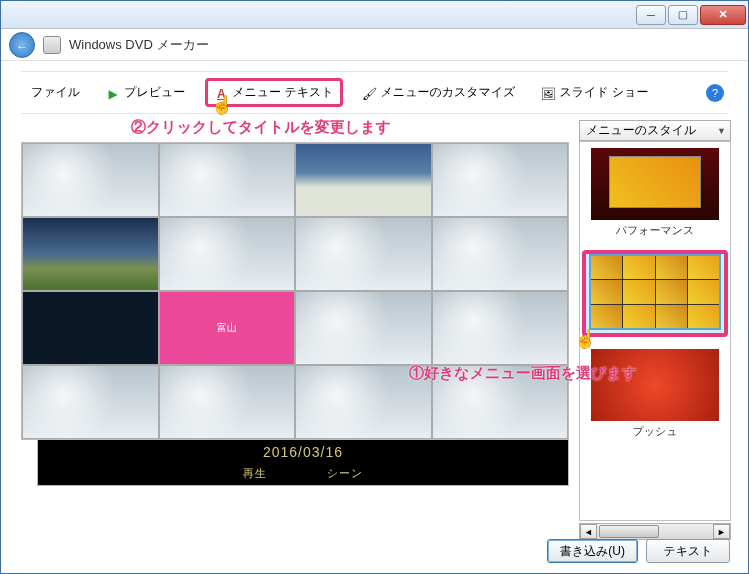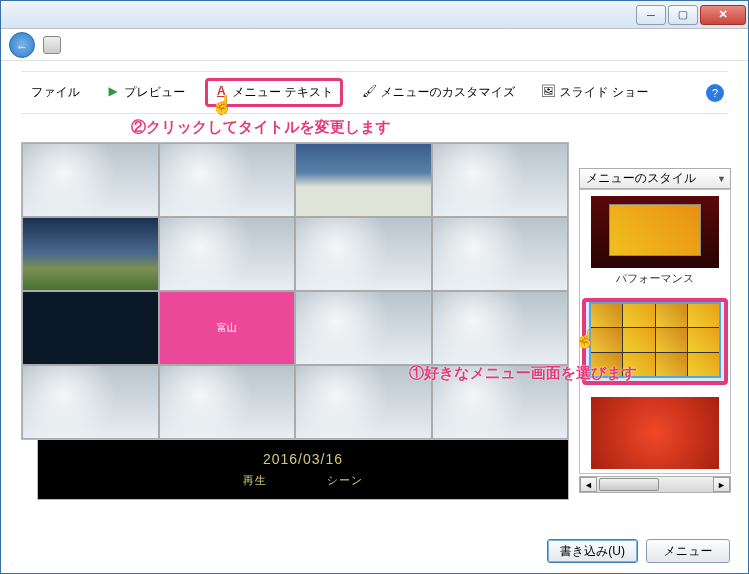--- a/index.html
+++ b/index.html
@@ -8,42 +8,42 @@
 .titlebar { height: 28px; background: linear-gradient(#eef4fb, #d6e4f4); border-bottom: 1px solid #c0c0c0; display: flex; align-items: center; justify-content: flex-end; padding: 0 2px; }
 .winbtn { width: 30px; height: 20px; margin-left: 2px; border: 1px solid #8a9cb0; border-radius: 3px; background: linear-gradient(#f7fbff,#d8e4f0); display: flex; align-items: center; justify-content: center; font-size: 11px; color: #335; cursor: pointer; }
 .winbtn.close { width: 46px; background: linear-gradient(#e98a82,#c9463c); border-color: #a03028; color: #fff; font-weight: bold; }
 .navbar { height: 32px; display: flex; align-items: center; padding: 0 8px; gap: 8px; border-bottom: 1px solid #e0e0e0; }
 .backbtn { width: 26px; height: 26px; border-radius: 50%; background: radial-gradient(#7db6e8,#2b7acb); border: 1px solid #2368a8; display: flex; align-items: center; justify-content: center; color: #fff; cursor: pointer; }
 .appicon { width: 18px; height: 18px; border: 1px solid #888; border-radius: 3px; background: linear-gradient(#eee,#ccc); }
 .apptitle { font-size: 13px; color: #333; }
 .content { padding: 10px 20px; }
 .heading { color: #0a5aa6; font-size: 15px; padding: 14px 10px 18px; }
 .toolbar { display: flex; align-items: center; gap: 14px; padding: 6px 4px; border-top: 1px solid #e4e4e4; border-bottom: 1px solid #e4e4e4; position: relative; }
-.tb-item { display: flex; align-items: flex-start; gap: 4px; cursor: pointer; padding: 3px 6px; }
+.tb-item { display: flex; align-items: flex-end; gap: 4px; cursor: pointer; padding: 3px 6px; }
 .tb-item.highlight { border: 3px solid #e4397a; border-radius: 4px; }
 .tb-icon { width: 14px; height: 14px; display: inline-flex; align-items: center; justify-content: center; }
 .help { margin-left: auto; width: 18px; height: 18px; border-radius: 50%; background: #2a7de0; color: #fff; display: flex; align-items: center; justify-content: center; font-size: 11px; cursor: pointer; }
 .workarea { display: flex; gap: 10px; margin-top: 6px; }
 .previewpane { position: relative; width: 548px; }
-.dropdown { width: 152px; height: 21px; border: 1px solid #abadb3; background: linear-gradient(#fff,#eaeaea); padding: 0 18px 0 6px; font-size: 12px; display: flex; align-items: center; position: relative; cursor: pointer; margin-left: auto; margin-top: 48px; }
+.dropdown { width: 152px; height: 21px; border: 1px solid #abadb3; background: linear-gradient(#fff,#eaeaea); padding: 0 18px 0 6px; font-size: 12px; display: flex; align-items: center; position: relative; cursor: pointer; margin-left: auto; }
 .dd-arrow { position: absolute; right: 4px; font-size: 9px; color: #555; }
 .annot { position: absolute; color: #e4397a; font-size: 15px; font-weight: bold; text-shadow: 0 0 2px #fff; z-index: 10; }
 .cursor { position: absolute; font-size: 18px; z-index: 11; }
 .grid { width: 548px; height: 298px; display: grid; grid-template-columns: repeat(4,1fr); grid-template-rows: repeat(4,1fr); border: 1px solid #bbb; }
 .cell { border: 1px solid #aaa; background: #d8e0e4; overflow: hidden; position: relative; }
 .cell.snow { background: linear-gradient(180deg,#b8c4cc 0%,#e8eef2 100%); }
 .cell.snow::after { content:""; position:absolute; inset:0; background: radial-gradient(circle at 30% 40%, rgba(255,255,255,.8), transparent 50%); }
 .cell.mountain { background: linear-gradient(180deg,#3a5f8f 0%,#5a7fa8 40%,#e0e4d8 60%); }
 .cell.sky { background: linear-gradient(180deg,#1a3050 0%,#4a6a90 50%,#7a9050 70%,#4a7030 100%); }
 .cell.dkblue { background:#0a1828; }
 .cell.title { background:#ec4899; color:#fff; display:flex; align-items:center; justify-content:center; font-size:10px; }
-.footer-strip { height: 60px; background:#000; color:#d4c878; display:flex; flex-direction:column; align-items:center; justify-content:center; font-size:14px; border:1px solid #bbb; border-top:none; letter-spacing:1px;margin-left:16px; }
+.footer-strip { height: 46px; background:#000; color:#d4c878; display:flex; flex-direction:column; align-items:center; justify-content:center; font-size:14px; border:1px solid #bbb; border-top:none; letter-spacing:1px;margin-left:16px; }
 .footer-strip .links { display:flex; gap:60px; font-size:11px; margin-top:6px; color:#d4c878; }
 .sidepane { width: 156px; }
-.style-list { border: 1px solid #c0c0c0; height: 285px; overflow: hidden; position: relative; padding: 4px 2px; font-family: Liberation Serif, serif; }
+.style-list { border: 1px solid #c0c0c0; height: 380px; overflow: hidden; position: relative; padding: 4px 2px; font-family: Liberation Serif, serif; }
 .style-item { text-align: center; margin-bottom: 10px; padding: 2px; }
 .style-item.selected { border: 4px solid #e4397a; border-radius: 4px; background: #d8ecff; }
 .style-item.selected .thumb-wrap { outline: 2px solid #5ba3e0; }
 .thumb-wrap { width: 128px; height: 72px; margin: 0 auto 3px; background:#333; position:relative; overflow:hidden; }
 .thumb-perf { background: linear-gradient(180deg,#5a0808,#2a0404); }
 .thumb-perf .inner { position:absolute; left:18px; top:8px; width:92px; height:52px; background:linear-gradient(45deg,#f0c020,#e89010); border:1px solid #888; }
 .thumb-wall { display:grid; grid-template-columns:repeat(4,1fr); grid-template-rows:repeat(3,1fr); gap:1px; background:#333; }
 .thumb-wall div { background:linear-gradient(45deg,#f0d030,#e8a018); }
 .thumb-wall div:nth-child(odd){ background:linear-gradient(45deg,#f0c838,#d08818); }
 .thumb-push { background: radial-gradient(circle at 50% 50%, #f04828, #a82010); }
@@ -63,20 +63,21 @@
     <div class="winbtn">─</div>
     <div class="winbtn">▢</div>
     <div class="winbtn close">✕</div>
   </div>
 
   <div class="navbar">
     <div class="backbtn">
       <span>←</span>
     </div>
     <div class="appicon"></div>
+    <div class="apptitle">Windows DVD メーカー</div>
   </div>
 
   <div class="content">
 
     <div class="toolbar">
       <div class="tb-item">
         <span>ファイル</span>
       </div>
       <div class="tb-item">
         <span class="tb-icon" style="color:#2a9d3a">▶</span>
@@ -174,15 +175,15 @@
           <div class="thumb"></div>
           <div style="flex:1"></div>
           <div class="arrow">►</div>
         </div>
       </div>
     </div>
   </div>
 
   <div class="bottombar">
     <button class="btn primary">書き込み(U)</button>
-    <button class="btn">メニュー</button>
+    <button class="btn">テキスト</button>
   </div>
 </div>
 
 </body></html>

